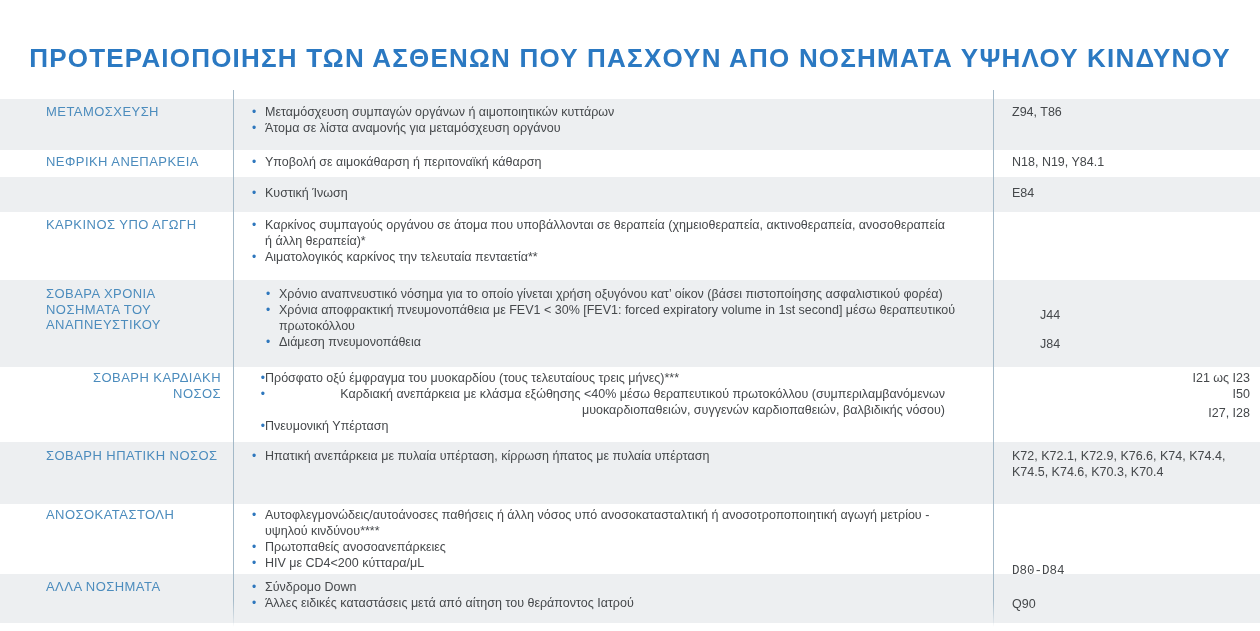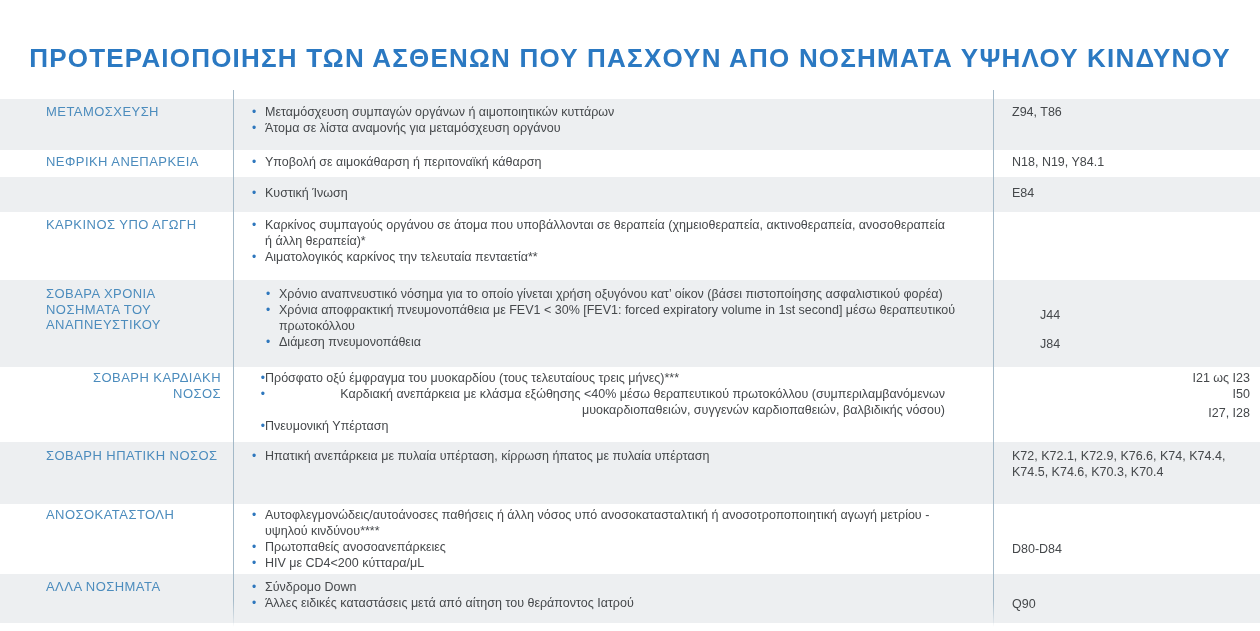--- a/index.html
+++ b/index.html
@@ -179,21 +179,21 @@
             <div class="item">
               <span class="bullet">•</span>
               <span class="txt">Πρωτοπαθείς ανοσοανεπάρκειες</span>
             </div>
             <div class="item">
               <span class="bullet">•</span>
               <span class="txt">HIV με CD4&lt;200 κύτταρα/μL</span>
             </div>
           </div>
           <div class="cell codes-cell" style="padding-top: 3px;">
-            <div class="code" style="margin-top: 34px;">D80-D84</div>
+            <div class="code" style="margin-top: 56px; font-family: Liberation Mono, monospace;">D80-D84</div>
           </div>
         </div>
         <div class="row alt" style="height: 49px;">
           <div class="cell cat-cell" style="padding-top: 5px;">ΑΛΛΑ ΝΟΣΗΜΑΤΑ</div>
           <div class="cell items-cell" style="padding-top: 5px;">
             <div class="item">
               <span class="bullet">•</span>
               <span class="txt">Σύνδρομο Down</span>
             </div>
             <div class="item">

